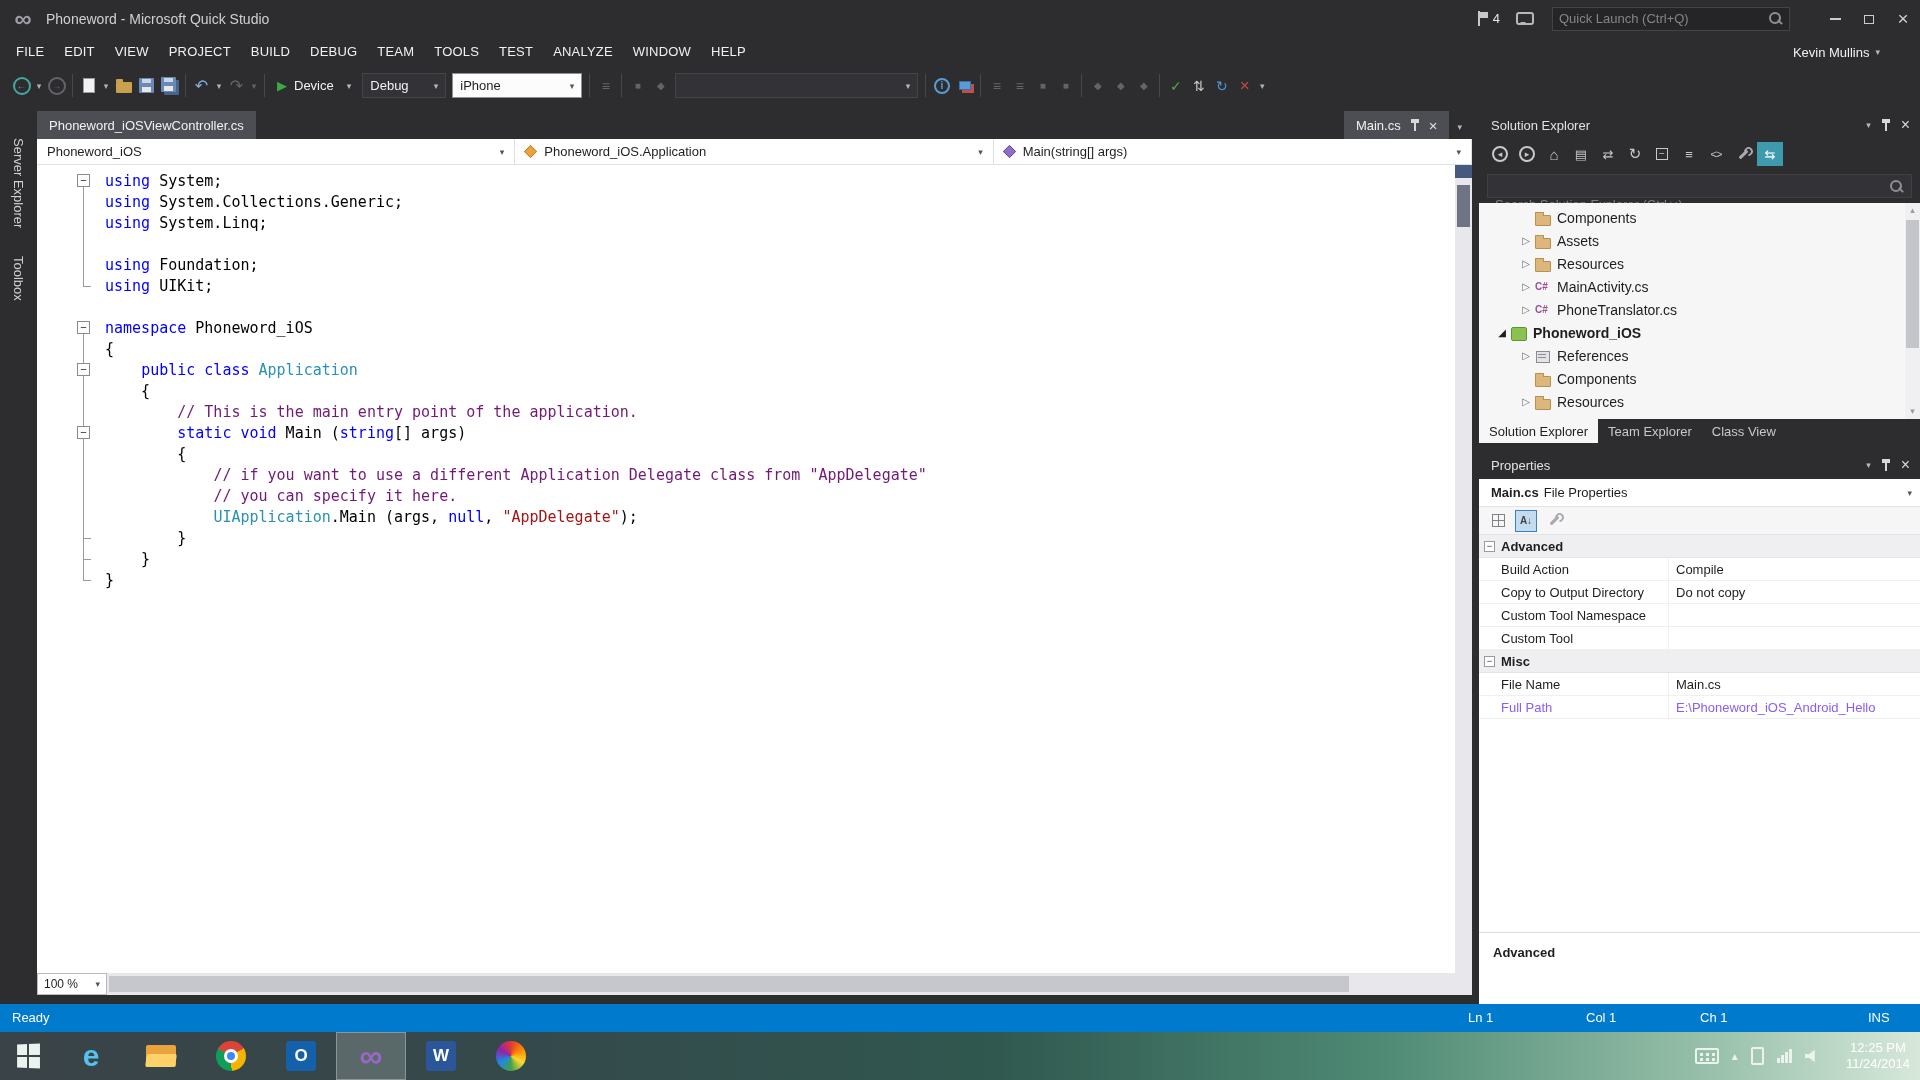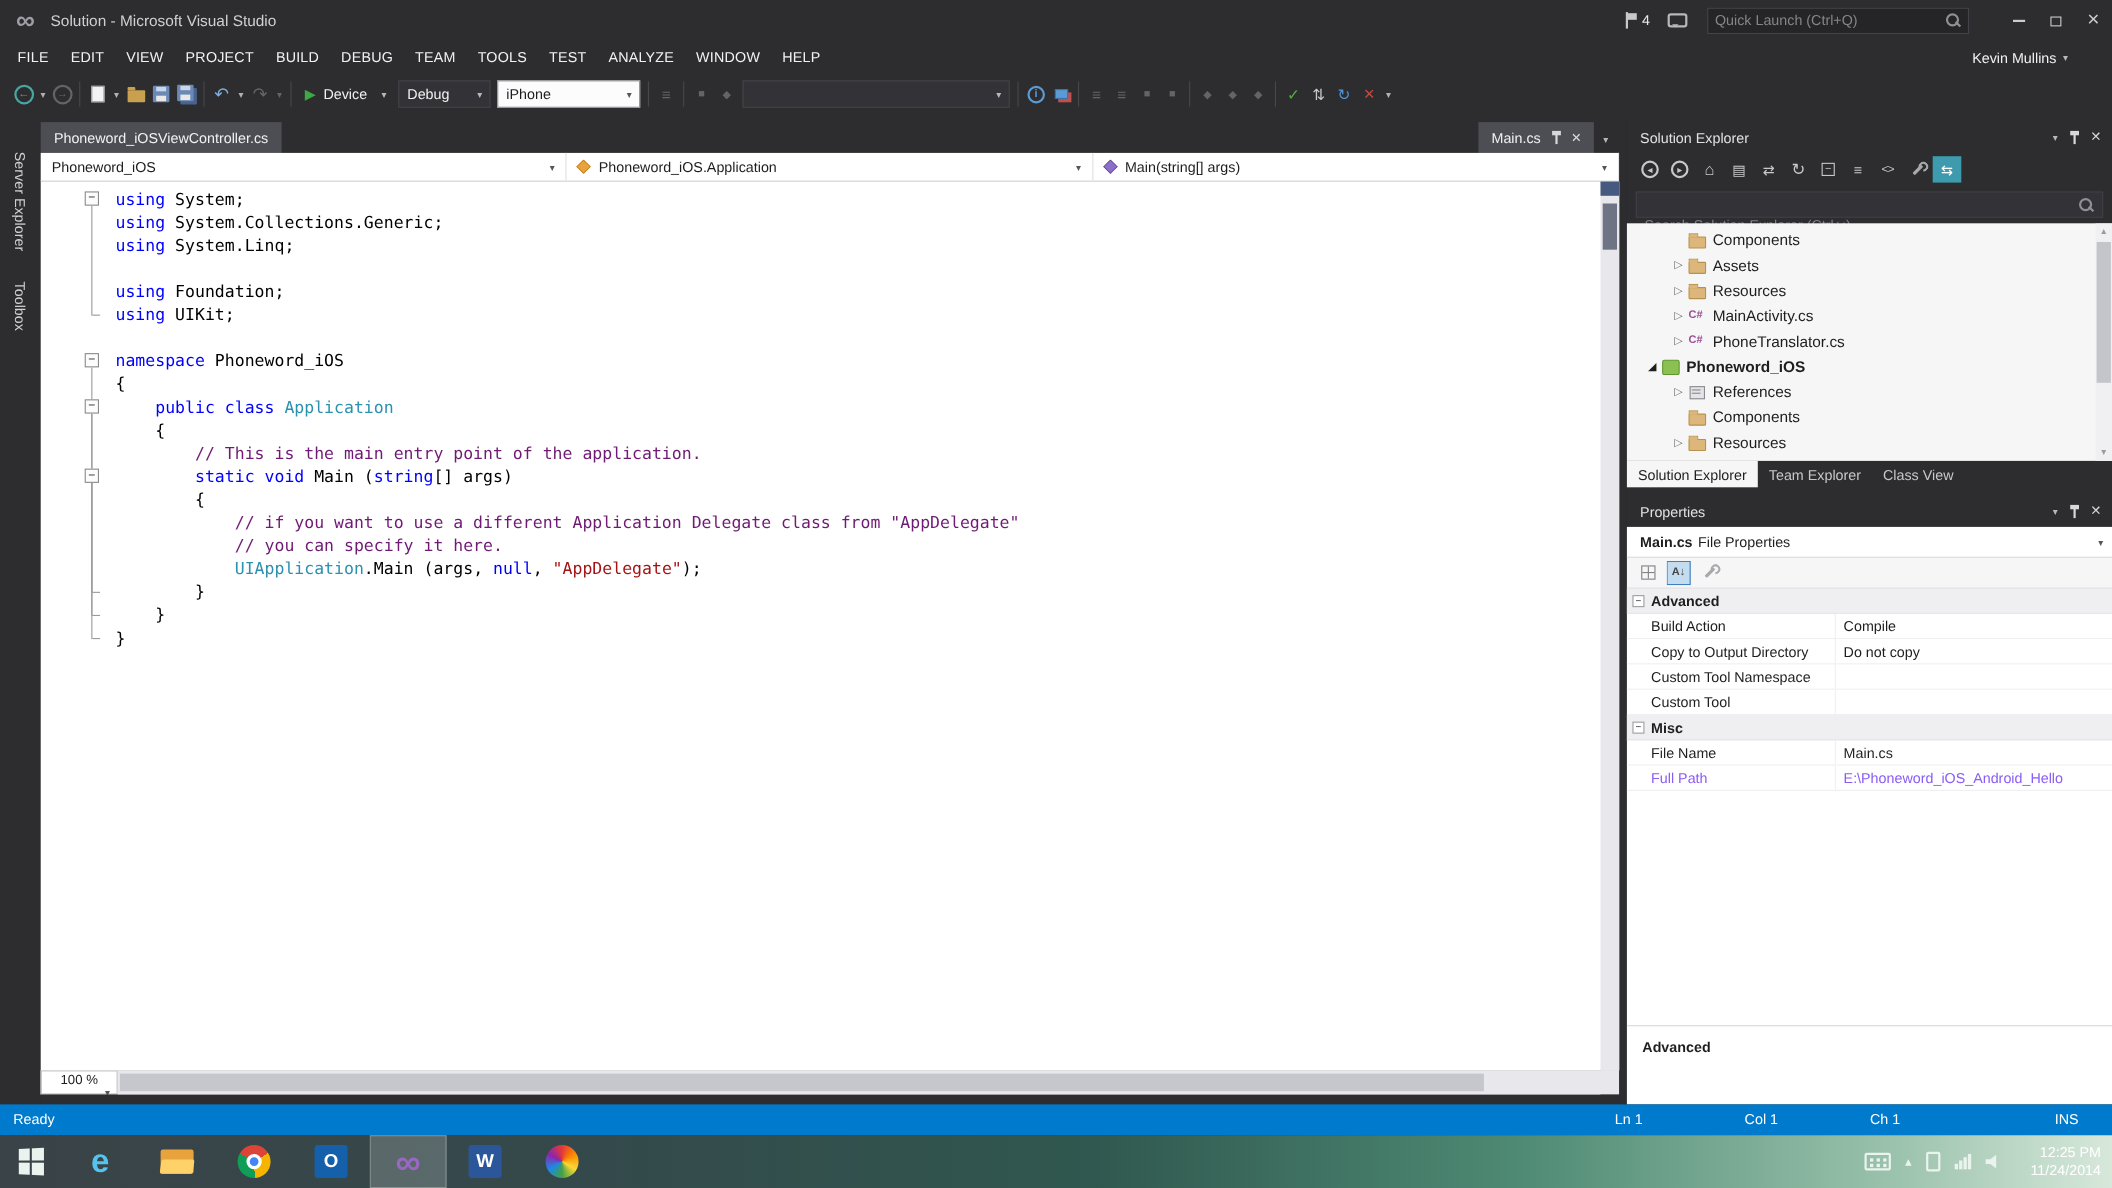--- a/index.html
+++ b/index.html
@@ -120,21 +120,21 @@
 .outline-layer{position:absolute;inset:0;pointer-events:none;}
 .o-region{position:absolute;left:46px;width:8px;border-left:1px solid #9A9A9A;}
 .o-region::after{content:"";position:absolute;left:0;bottom:0;width:7px;height:1px;background:#9A9A9A;}
 .collapse-box{position:absolute;left:40px;width:13px;height:13px;border:1px solid #8A8A8A;background:#FCFCFC;
   font-size:11px;line-height:11px;text-align:center;color:#1E1E1E;pointer-events:auto;}
 .vscroll{width:17px;flex:none;background:#E8E8EC;position:relative;}
 .vs-grip{position:absolute;top:0;left:0;right:0;height:13px;background:#46597E;}
 .vs-thumb{position:absolute;top:20px;left:2px;right:2px;height:42px;background:#6E7483;}
 
 .editor-bottom{height:22px;display:flex;background:#E8E8EC;}
-.zoom-combo{width:70px;background:#FFF;border:1px solid #B9B9C0;display:flex;align-items:center;padding:0 6px;font-size:12px;color:#1E1E1E;flex-direction:column;}
+.zoom-combo{width:70px;background:#FFF;border:1px solid #B9B9C0;display:flex;align-items:center;padding:0 6px;font-size:12px;color:#1E1E1E;}
 .zoom-combo .caret{margin-left:auto;}
 .hscroll{flex:1;position:relative;background:#E8E8EC;}
 .hs-thumb{position:absolute;left:2px;top:3px;bottom:3px;width:92%;background:#C6C7CC;}
 .hcorner{width:17px;background:#E8E8EC;}
 .editor-gap{height:9px;background:#2D2D30;}
 
 #splitter{width:7px;flex:none;background:#2D2D30;}
 
 
 #right-panel{width:441px;flex:none;display:flex;flex-direction:column;background:#2D2D30;}
@@ -244,30 +244,30 @@
 .tray{margin-left:auto;display:flex;align-items:center;gap:13px;padding-right:10px;}
 .kb-icon{position:relative;width:24px;height:16px;border:2px solid #EAF3EE;border-radius:2px;}
 .kb-icon::after{content:"";position:absolute;left:3px;top:3px;width:3px;height:3px;background:#EAF3EE;box-shadow:6px 0 0 #EAF3EE,12px 0 0 #EAF3EE,0 5px 0 #EAF3EE,6px 5px 0 #EAF3EE,12px 5px 0 #EAF3EE;}
 .chev-up{color:#EAF3EE;font-size:12px;}
 .chev-up::before{content:"▴";}
 .tablet-icon{width:13px;height:18px;border:2px solid #EAF3EE;border-radius:2px;}
 .net-icon{display:flex;align-items:flex-end;gap:1px;}
 .net-icon span{width:3px;background:#EAF3EE;}
 .net-b1{height:5px;}.net-b2{height:8px;}.net-b3{height:11px;}.net-b4{height:14px;}
 .vol-icon{width:16px;height:14px;background:#EAF3EE;clip-path:polygon(0 35%,28% 35%,62% 5%,62% 95%,28% 65%,0 65%);}
-.clock{color:#FFF;font-size:13px;line-height:16px;text-align:right;margin-left:12px;}
+.clock{color:#FFF;font-size:13px;line-height:16px;text-align:center;margin-left:12px;}
 </style>
 </head>
 <body>
 
 <div id="screen">
 
   <div id="titlebar">
     <span class="vs-logo"></span>
-    <span class="tb-title">Solution - Microsoft Visual Studio</span>
+    <span class="tb-title">Phoneword - Microsoft Quick Studio</span>
     <div class="tb-right">
       <span class="flag-icon"></span>
       <span class="notif-count">4</span>
       <span class="bubble-icon"></span>
       <div class="quick-launch">
         <input class="ql-input" placeholder="Quick Launch (Ctrl+Q)" style="">
         <span class="mag-icon"></span>
       </div>
       <div class="win-btn">
           <span class="win-min"></span>

